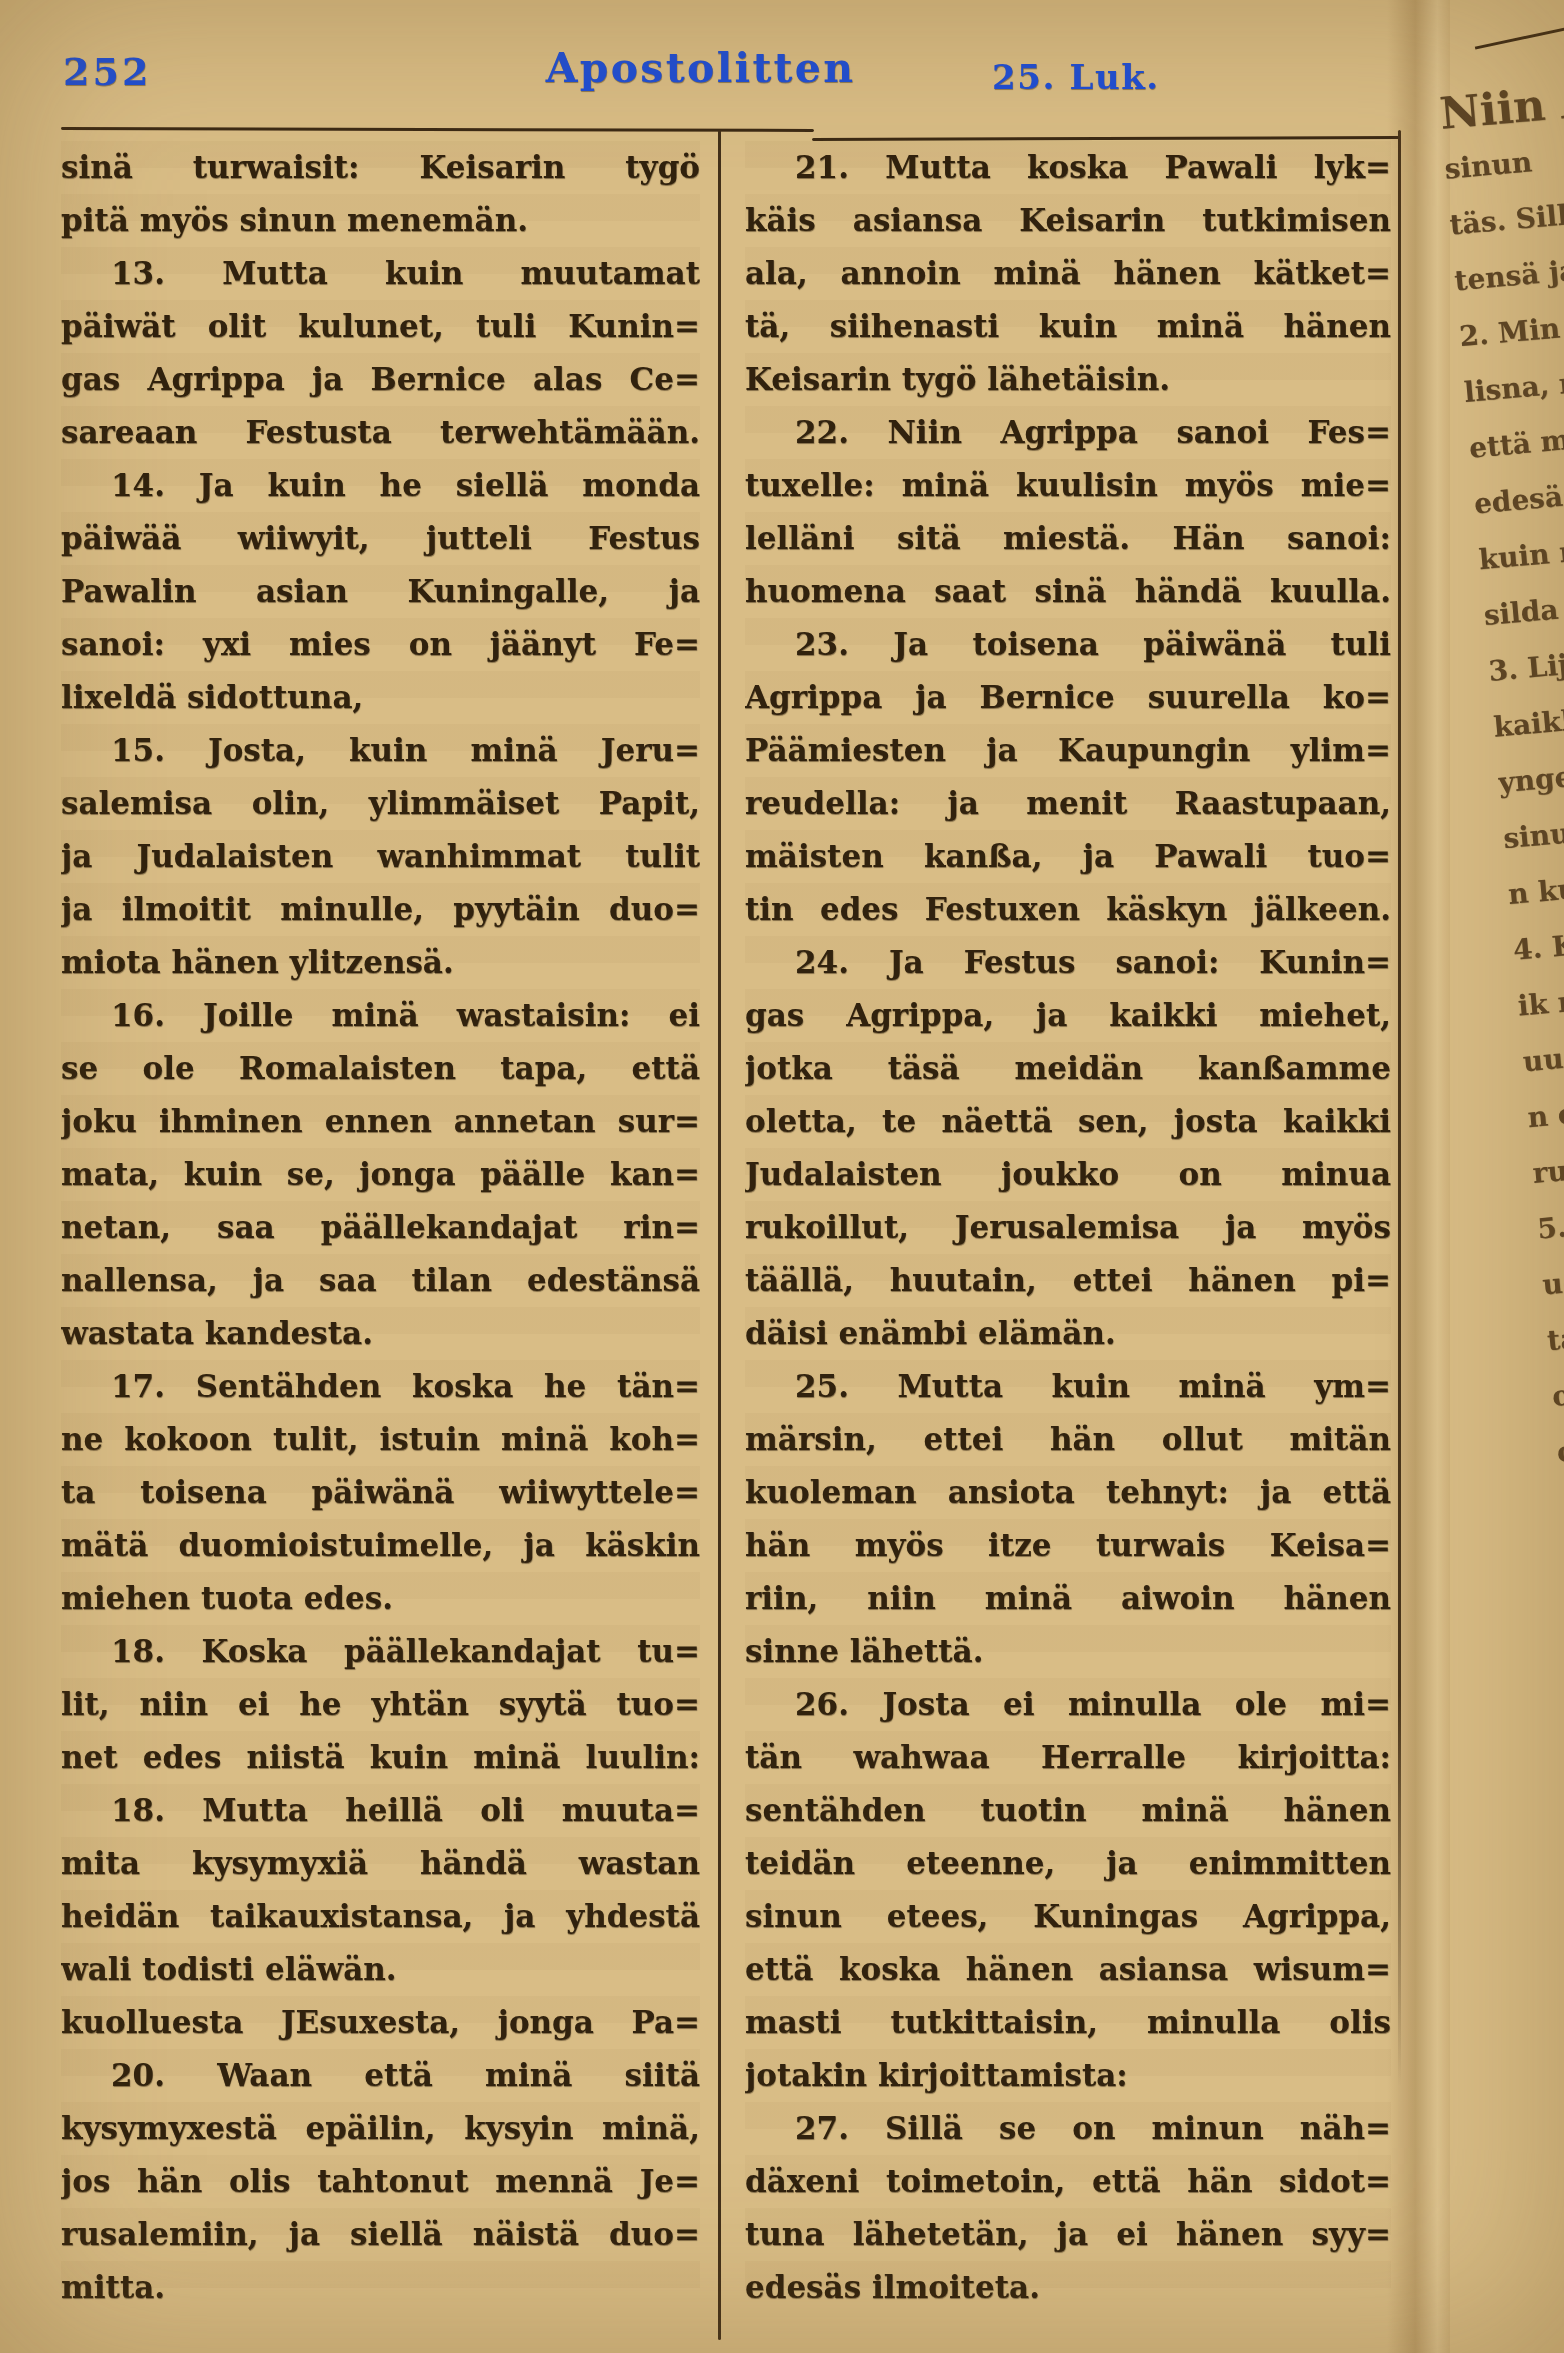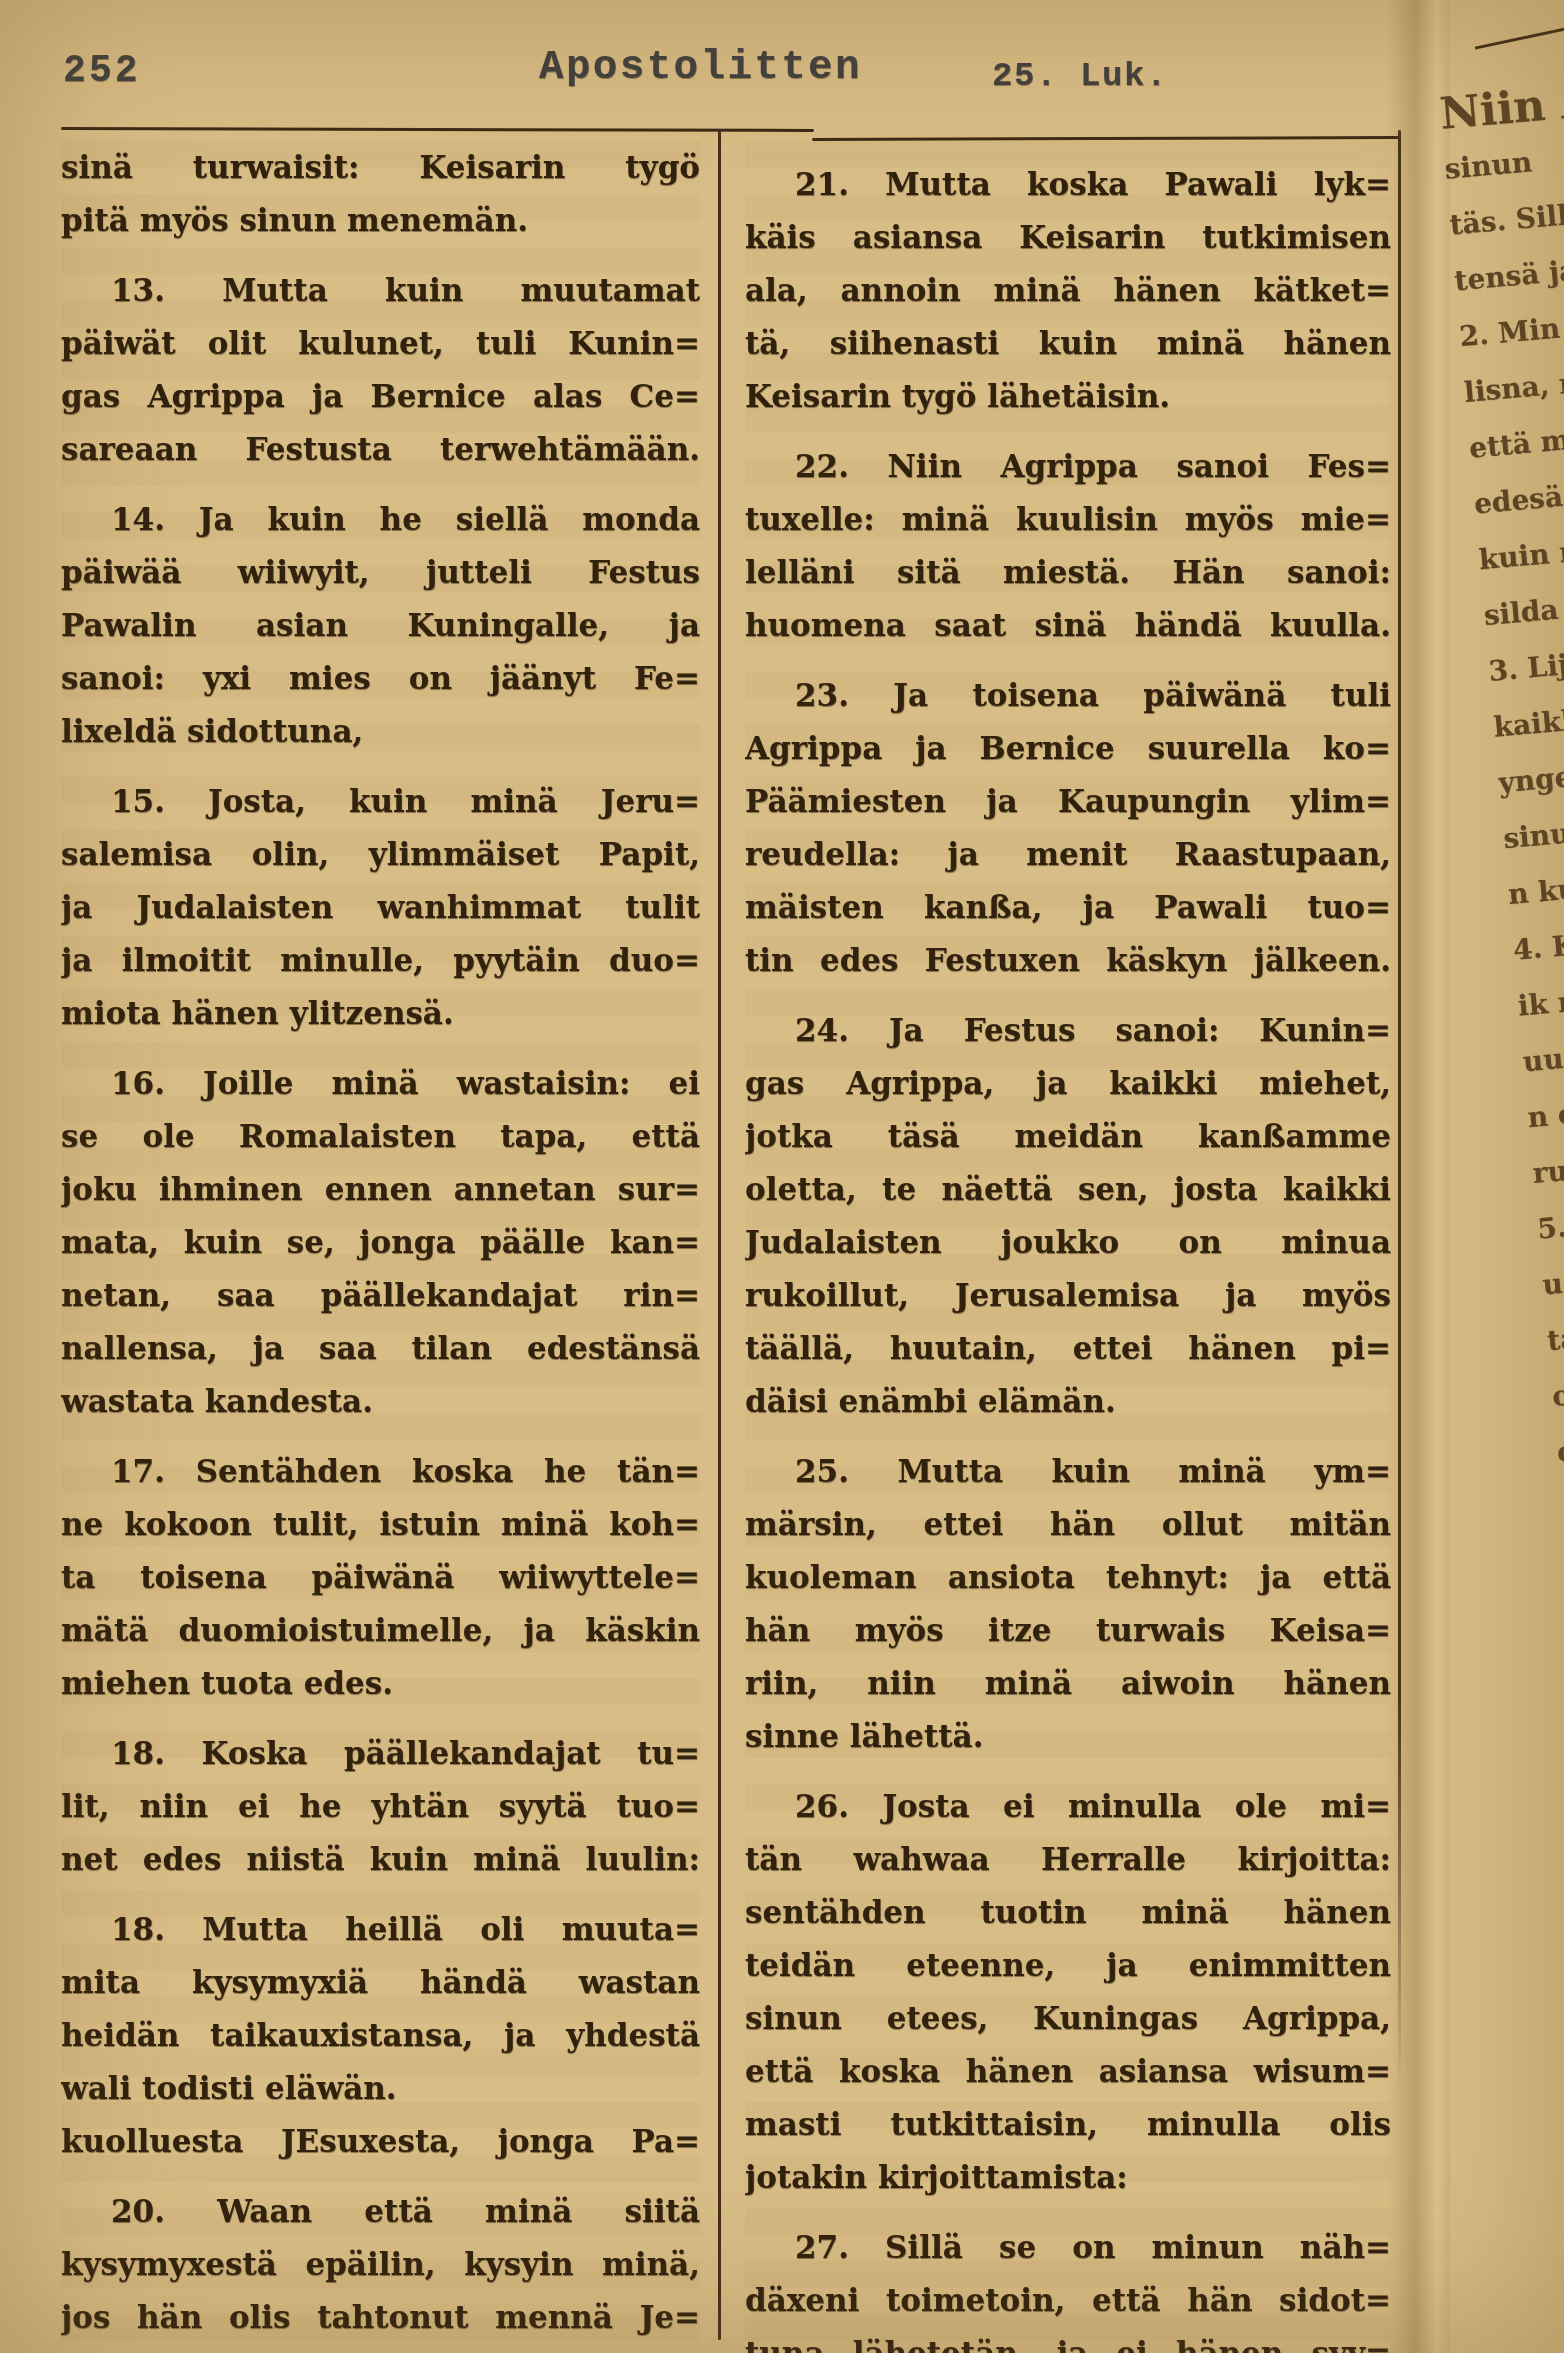--- a/index.html
+++ b/index.html
@@ -10,40 +10,40 @@
       radial-gradient(407px 329px at 12% 6%, rgba(150,106,48,.18), transparent 70%),
       radial-gradient(548px 391px at 90% 4%, rgba(146,100,40,.20), transparent 70%),
       radial-gradient(329px 297px at 6% 55%, rgba(150,104,44,.16), transparent 70%),
       radial-gradient(469px 407px at 50% 96%, rgba(150,104,44,.12), transparent 70%),
       radial-gradient(1017px 782px at 52% 36%, #eee0ba 0%, #e9d9ae 48%, rgba(233,217,174,0) 100%),
       linear-gradient(90deg,#bd965a 0%,#d0b078 3%,#dfc795 10%,#e7d5a6 22%,#ebdcb2 45%,#e8d8ab 70%,#dfc document894 86%,#dcc28c 86%,#d2af74 93%,#dec489 96%,#cda76a 100%);
     background-color:#d9bd86;
   }
   .photo::after{content:"";position:absolute;inset:0;pointer-events:none;
     box-shadow:inset 0 0 172px rgba(110,78,30,.38);}
-  .ink{color:#404040;text-shadow:0.4px 0.5px 0.7px rgba(51,35,15,.45);font-family:Liberation Mono, monospace;}
+  .ink{color:#1d4ed8;text-shadow:0.4px 0.5px 0.7px rgba(51,35,15,.45);}
   .pagenum{position:absolute;left:63px;top:49px;font-size:38px;font-weight:700;letter-spacing:3.1px;}
   .htitle{position:absolute;left:0;top:44px;width:1401px;text-align:center;font-size:41px;font-weight:700;letter-spacing:2.3px;}
   .hchap{position:absolute;left:992px;top:57px;font-size:34px;font-weight:700;letter-spacing:1.6px;}
   .rule{position:absolute;background:#3c2a15;height:3.1px;border-radius:1.6px;}
   .rule.a{left:61px;top:128px;width:753px;transform:rotate(.15deg);}
   .rule.b{left:812px;top:137px;width:588px;transform:rotate(-.2deg);}
   .vdiv{position:absolute;left:718px;top:130px;width:3.1px;height:2210px;background:#42301a;border-radius:1.6px;}
   .vedge{position:absolute;left:1398px;top:130px;width:3.1px;height:1956px;
     background:linear-gradient(180deg,#42301a 80%,rgba(66,48,26,0));border-radius:1.6px;}
   .gutter{position:absolute;left:1387px;top:0;width:63px;height:2354px;pointer-events:none;
     background:linear-gradient(90deg,rgba(120,84,36,0),rgba(120,84,36,.28) 45%,rgba(234,214,170,.25) 80%,rgba(120,84,36,.1));}
   .col{position:absolute;top:141px;
     background:repeating-linear-gradient(180deg,rgba(125,90,45,.05) 0 27px,rgba(125,90,45,0) 27px 53px);}
   .col.left{left:61px;width:639px;}
   .col.right{left:745px;width:646px;}
   .line{font-size:31px;line-height:53px;font-weight:700;height:53px;overflow:hidden;
     text-align:justify;color:#31220e;text-shadow:0.4px 0.5px 0.8px rgba(49,34,14,.5);}
   .line.j::after{content:"";display:inline-block;width:100%;}
-  .line.ind{text-indent:50px;margin-top:17px;}
+  .line.ind{text-indent:50px;}
   .edge-strip{position:absolute;left:1437px;top:75px;width:128px;height:2316px;overflow:hidden;
     transform:rotate(-5deg);transform-origin:100% 0;}
   .frag{font-size:28px;font-weight:700;line-height:56px;height:56px;white-space:nowrap;
     color:#4a3419;opacity:.88;text-shadow:0.4px 0.4px 0.8px rgba(74,52,25,.4);}
   .frag.big{font-size:44px;}
   .edge-topline{position:absolute;left:1474px;top:36px;width:102px;height:3.1px;background:#3c2a15;
     transform:rotate(-12deg);}
 </style>
 </head>
 <body>

